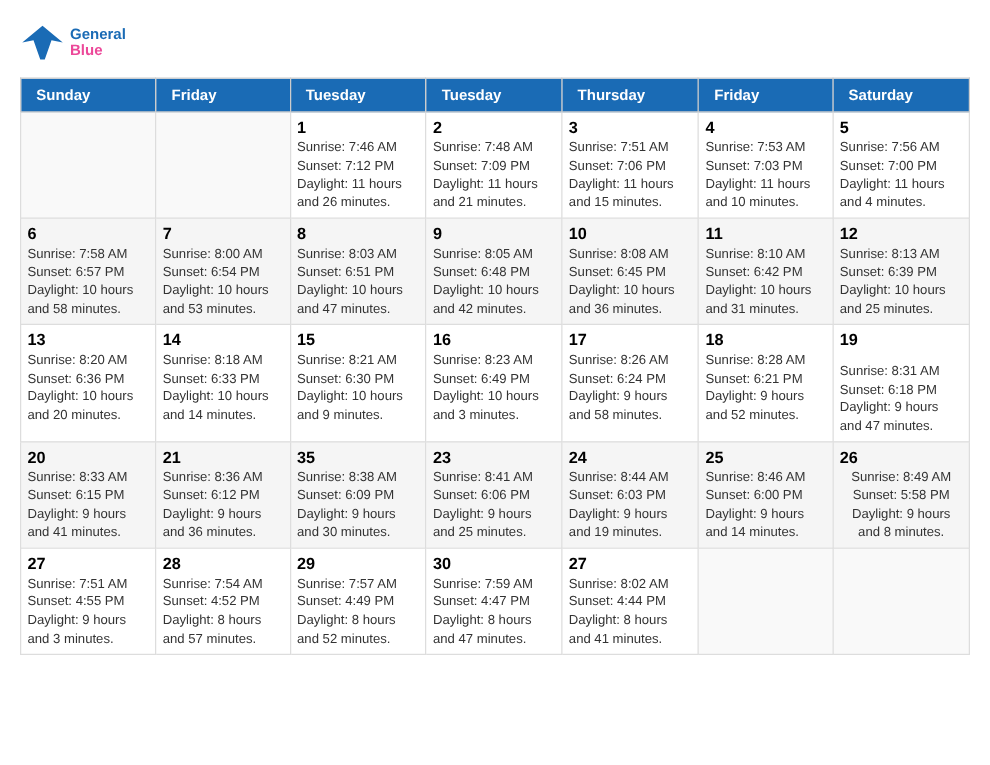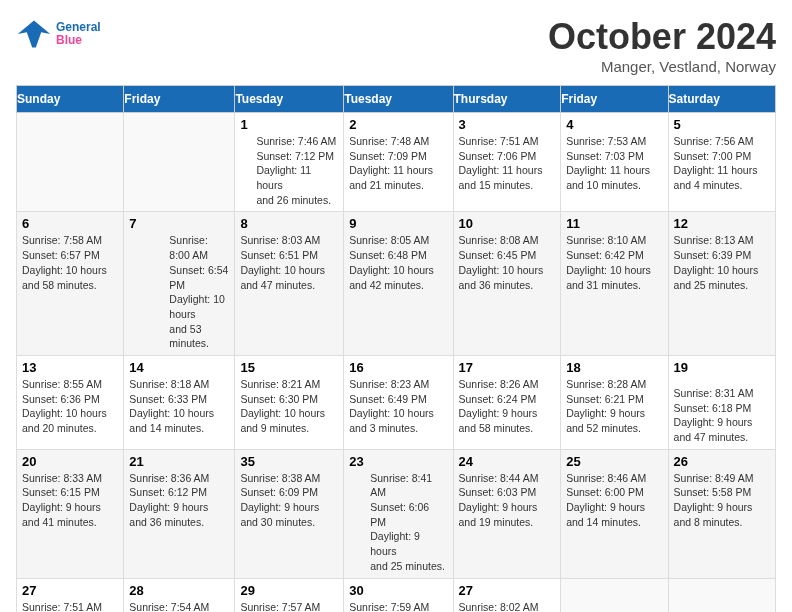--- a/index.html
+++ b/index.html
@@ -49,21 +49,21 @@
     table {
       width: 100%;
       border-collapse: collapse;
       font-size: 11px;
     }
     thead tr {
       background-color: #1a6bb5;
       color: #fff;
     }
     thead th {
-      padding: 6px 0;
+      padding: 6px 12px;
       text-align: left;
       font-size: 12px;
       font-weight: bold;
       border: 1px solid #ccc;
     }
     tbody tr {
       background: #fff;
     }
     tbody tr:nth-child(even) {
       background: #f5f5f5;
@@ -97,45 +97,41 @@
 <div class="header">
   <div class="logo">
     <svg class="logo-bird" viewBox="0 0 40 40" xmlns="http://www.w3.org/2000/svg">
       <polygon points="20,5 38,20 28,18 22,35 18,35 12,18 2,20" fill="#1a6bb5"></polygon>
     </svg>
     <div class="logo-text">
       <div><span>General</span></div>
       <div style="color:#ec4899;">Blue</div>
     </div>
   </div>
-  <div class="title-block">
-    <div class="month-title">October 2024</div>
-    <div class="subtitle">Manger, Vestland, Norway</div>
-  </div>
 </div>
 
 <table>
   <thead>
     <tr>
     <th>Sunday</th>
         <th>Friday</th>
         <th>Tuesday</th>
         <th>Tuesday</th>
         <th>Thursday</th>
         <th>Friday</th>
         <th>Saturday</th>
       </tr>
   </thead>
   <tbody>
   <tr>
         <td class="empty-cell"></td>
         <td class="empty-cell"></td>
         <td>
           <span class="day-number">1</span>
-          <div class="day-detail" style="white-space: pre-line; margin-left: 16px;">Sunrise: 7:46 AM
+          <div class="day-detail" style="white-space: pre-line;">Sunrise: 7:46 AM
 Sunset: 7:12 PM
 Daylight: 11 hours
 and 26 minutes.</div>
         </td>
         <td>
           <span class="day-number">2</span>
           <div class="day-detail" style="white-space: pre-line;">Sunrise: 7:48 AM
 Sunset: 7:09 PM
 Daylight: 11 hours
 and 21 minutes.</div>
@@ -165,21 +161,21 @@
       <tr>
         <td>
           <span class="day-number">6</span>
           <div class="day-detail" style="white-space: pre-line;">Sunrise: 7:58 AM
 Sunset: 6:57 PM
 Daylight: 10 hours
 and 58 minutes.</div>
         </td>
         <td>
           <span class="day-number">7</span>
-          <div class="day-detail" style="white-space: pre-line; margin-left: 40px;">Sunrise: 8:00 AM
+          <div class="day-detail" style="white-space: pre-line;">Sunrise: 8:00 AM
 Sunset: 6:54 PM
 Daylight: 10 hours
 and 53 minutes.</div>
         </td>
         <td>
           <span class="day-number">8</span>
           <div class="day-detail" style="white-space: pre-line;">Sunrise: 8:03 AM
 Sunset: 6:51 PM
 Daylight: 10 hours
 and 47 minutes.</div>
@@ -209,21 +205,21 @@
           <span class="day-number">12</span>
           <div class="day-detail" style="white-space: pre-line;">Sunrise: 8:13 AM
 Sunset: 6:39 PM
 Daylight: 10 hours
 and 25 minutes.</div>
         </td>
       </tr>
       <tr>
         <td>
           <span class="day-number">13</span>
-          <div class="day-detail" style="white-space: pre-line;">Sunrise: 8:55 AM
+          <div class="day-detail" style="white-space: pre-line;">Sunrise: 8:20 AM
 Sunset: 6:36 PM
 Daylight: 10 hours
 and 20 minutes.</div>
         </td>
         <td>
           <span class="day-number">14</span>
           <div class="day-detail" style="white-space: pre-line;">Sunrise: 8:18 AM
 Sunset: 6:33 PM
 Daylight: 10 hours
 and 14 minutes.</div>
@@ -281,42 +277,42 @@
         </td>
         <td>
           <span class="day-number">35</span>
           <div class="day-detail" style="white-space: pre-line;">Sunrise: 8:38 AM
 Sunset: 6:09 PM
 Daylight: 9 hours
 and 30 minutes.</div>
         </td>
         <td>
           <span class="day-number">23</span>
-          <div class="day-detail" style="white-space: pre-line; margin-left: 21px;">Sunrise: 8:41 AM
+          <div class="day-detail" style="white-space: pre-line;">Sunrise: 8:41 AM
 Sunset: 6:06 PM
 Daylight: 9 hours
 and 25 minutes.</div>
         </td>
         <td>
           <span class="day-number">24</span>
           <div class="day-detail" style="white-space: pre-line;">Sunrise: 8:44 AM
 Sunset: 6:03 PM
 Daylight: 9 hours
 and 19 minutes.</div>
         </td>
         <td>
           <span class="day-number">25</span>
           <div class="day-detail" style="white-space: pre-line;">Sunrise: 8:46 AM
 Sunset: 6:00 PM
 Daylight: 9 hours
 and 14 minutes.</div>
         </td>
         <td>
           <span class="day-number">26</span>
-          <div class="day-detail" style="white-space: pre-line;">Sunrise: 8:49 AM
+          <div class="day-detail" style="white-space: pre-line; text-align: center;">Sunrise: 8:49 AM
 Sunset: 5:58 PM
 Daylight: 9 hours
 and 8 minutes.</div>
         </td>
       </tr>
       <tr>
         <td>
           <span class="day-number">27</span>
           <div class="day-detail" style="white-space: pre-line;">Sunrise: 7:51 AM
 Sunset: 4:55 PM

